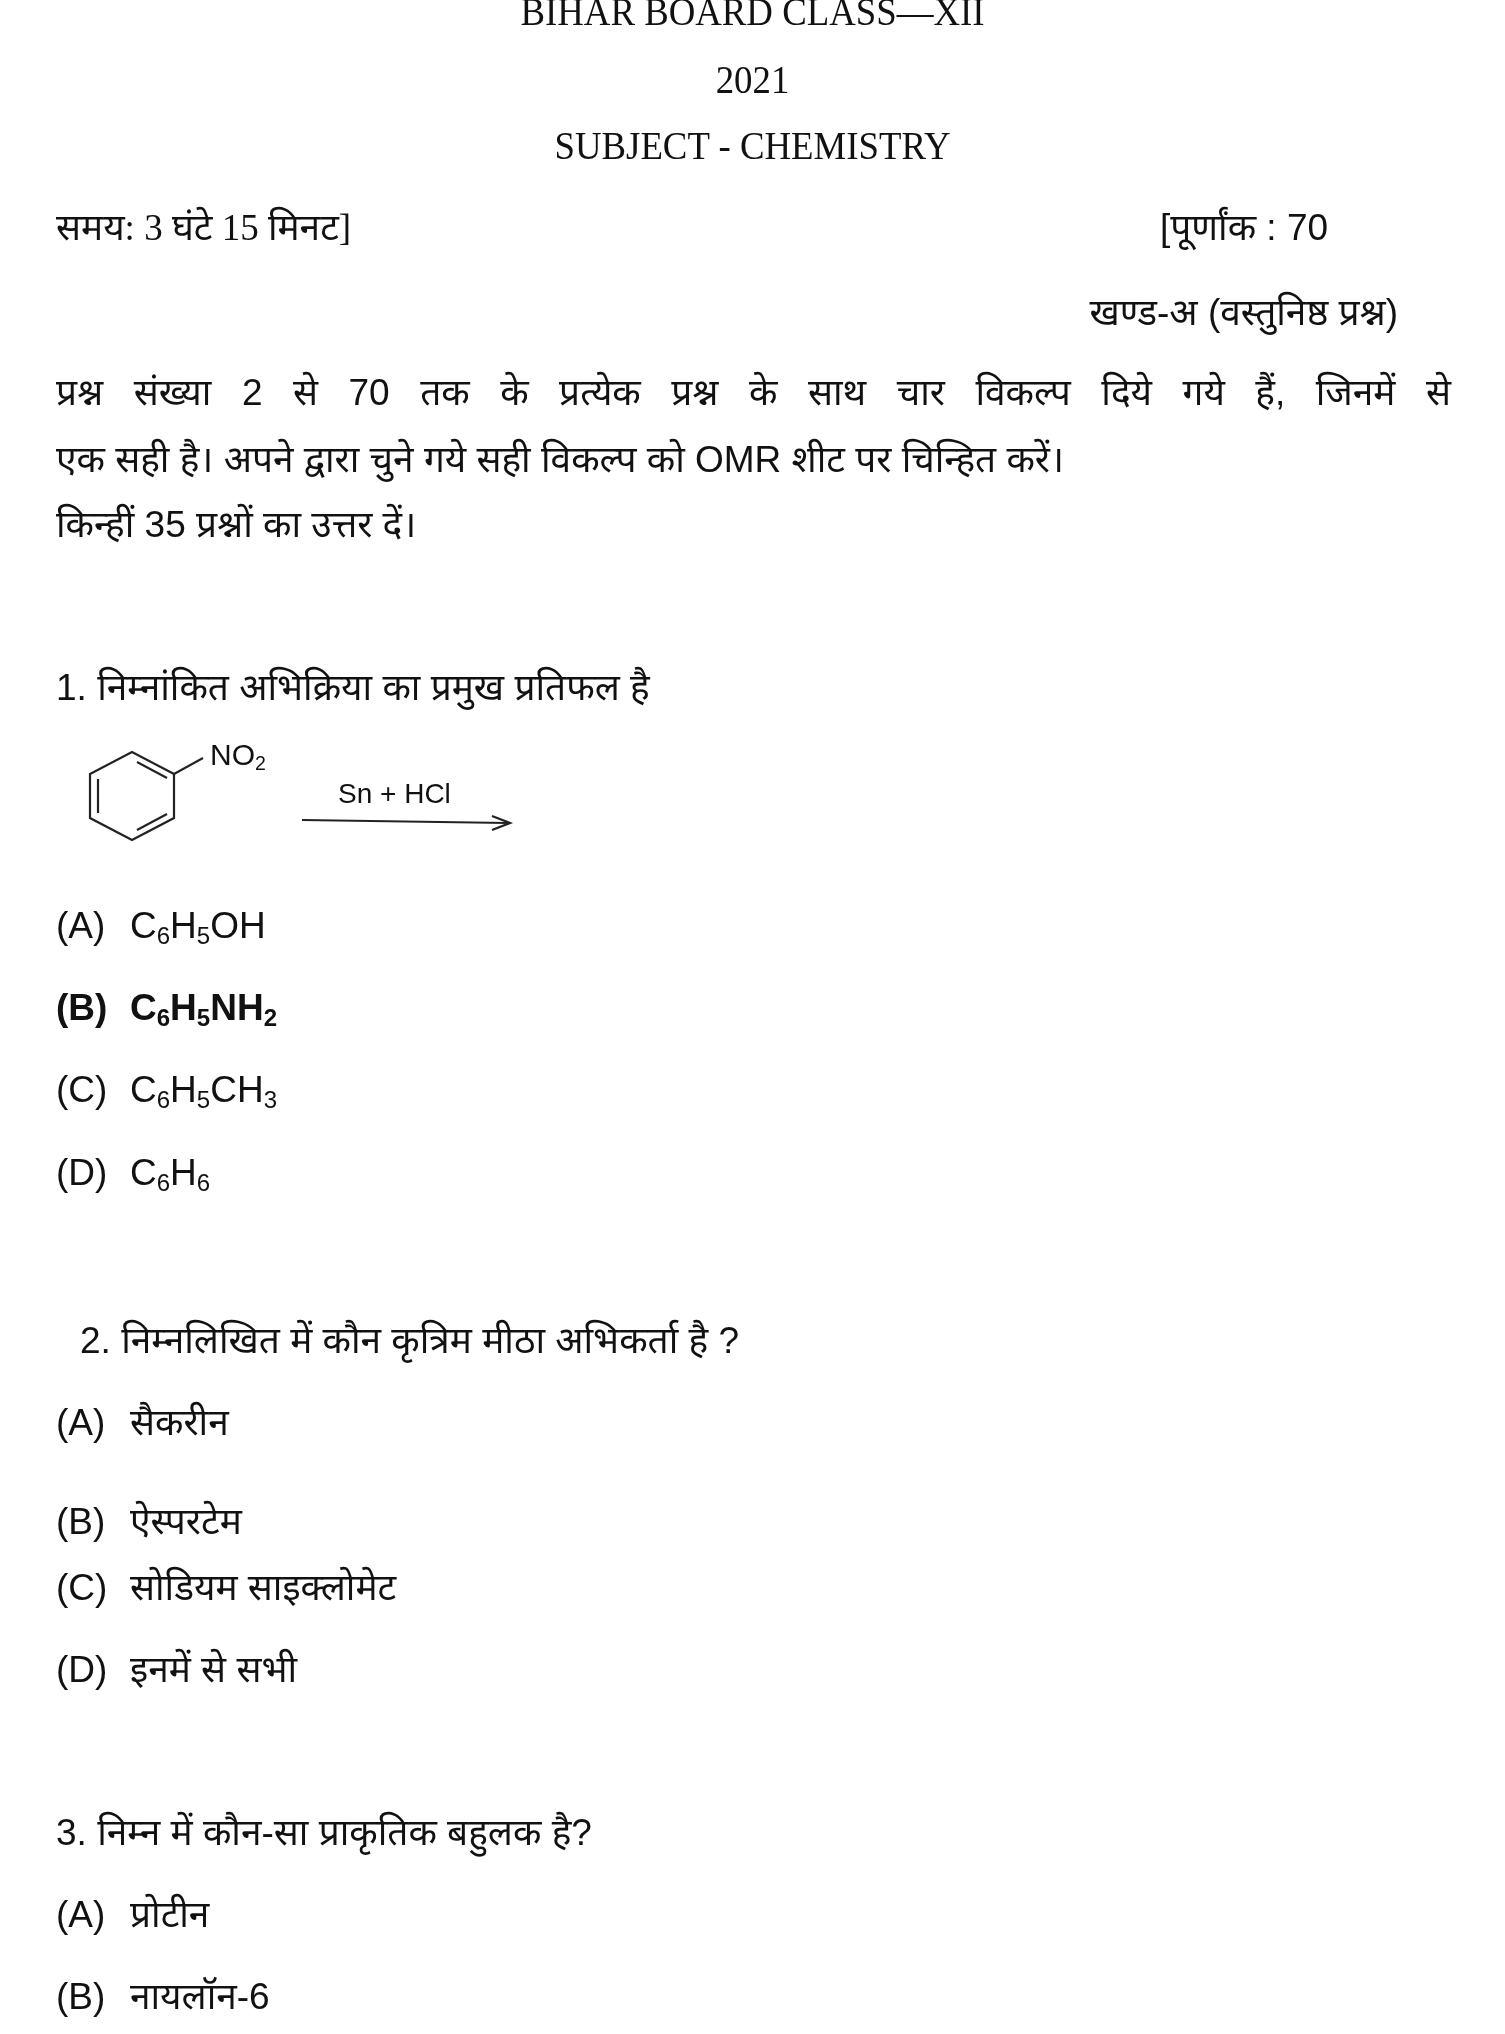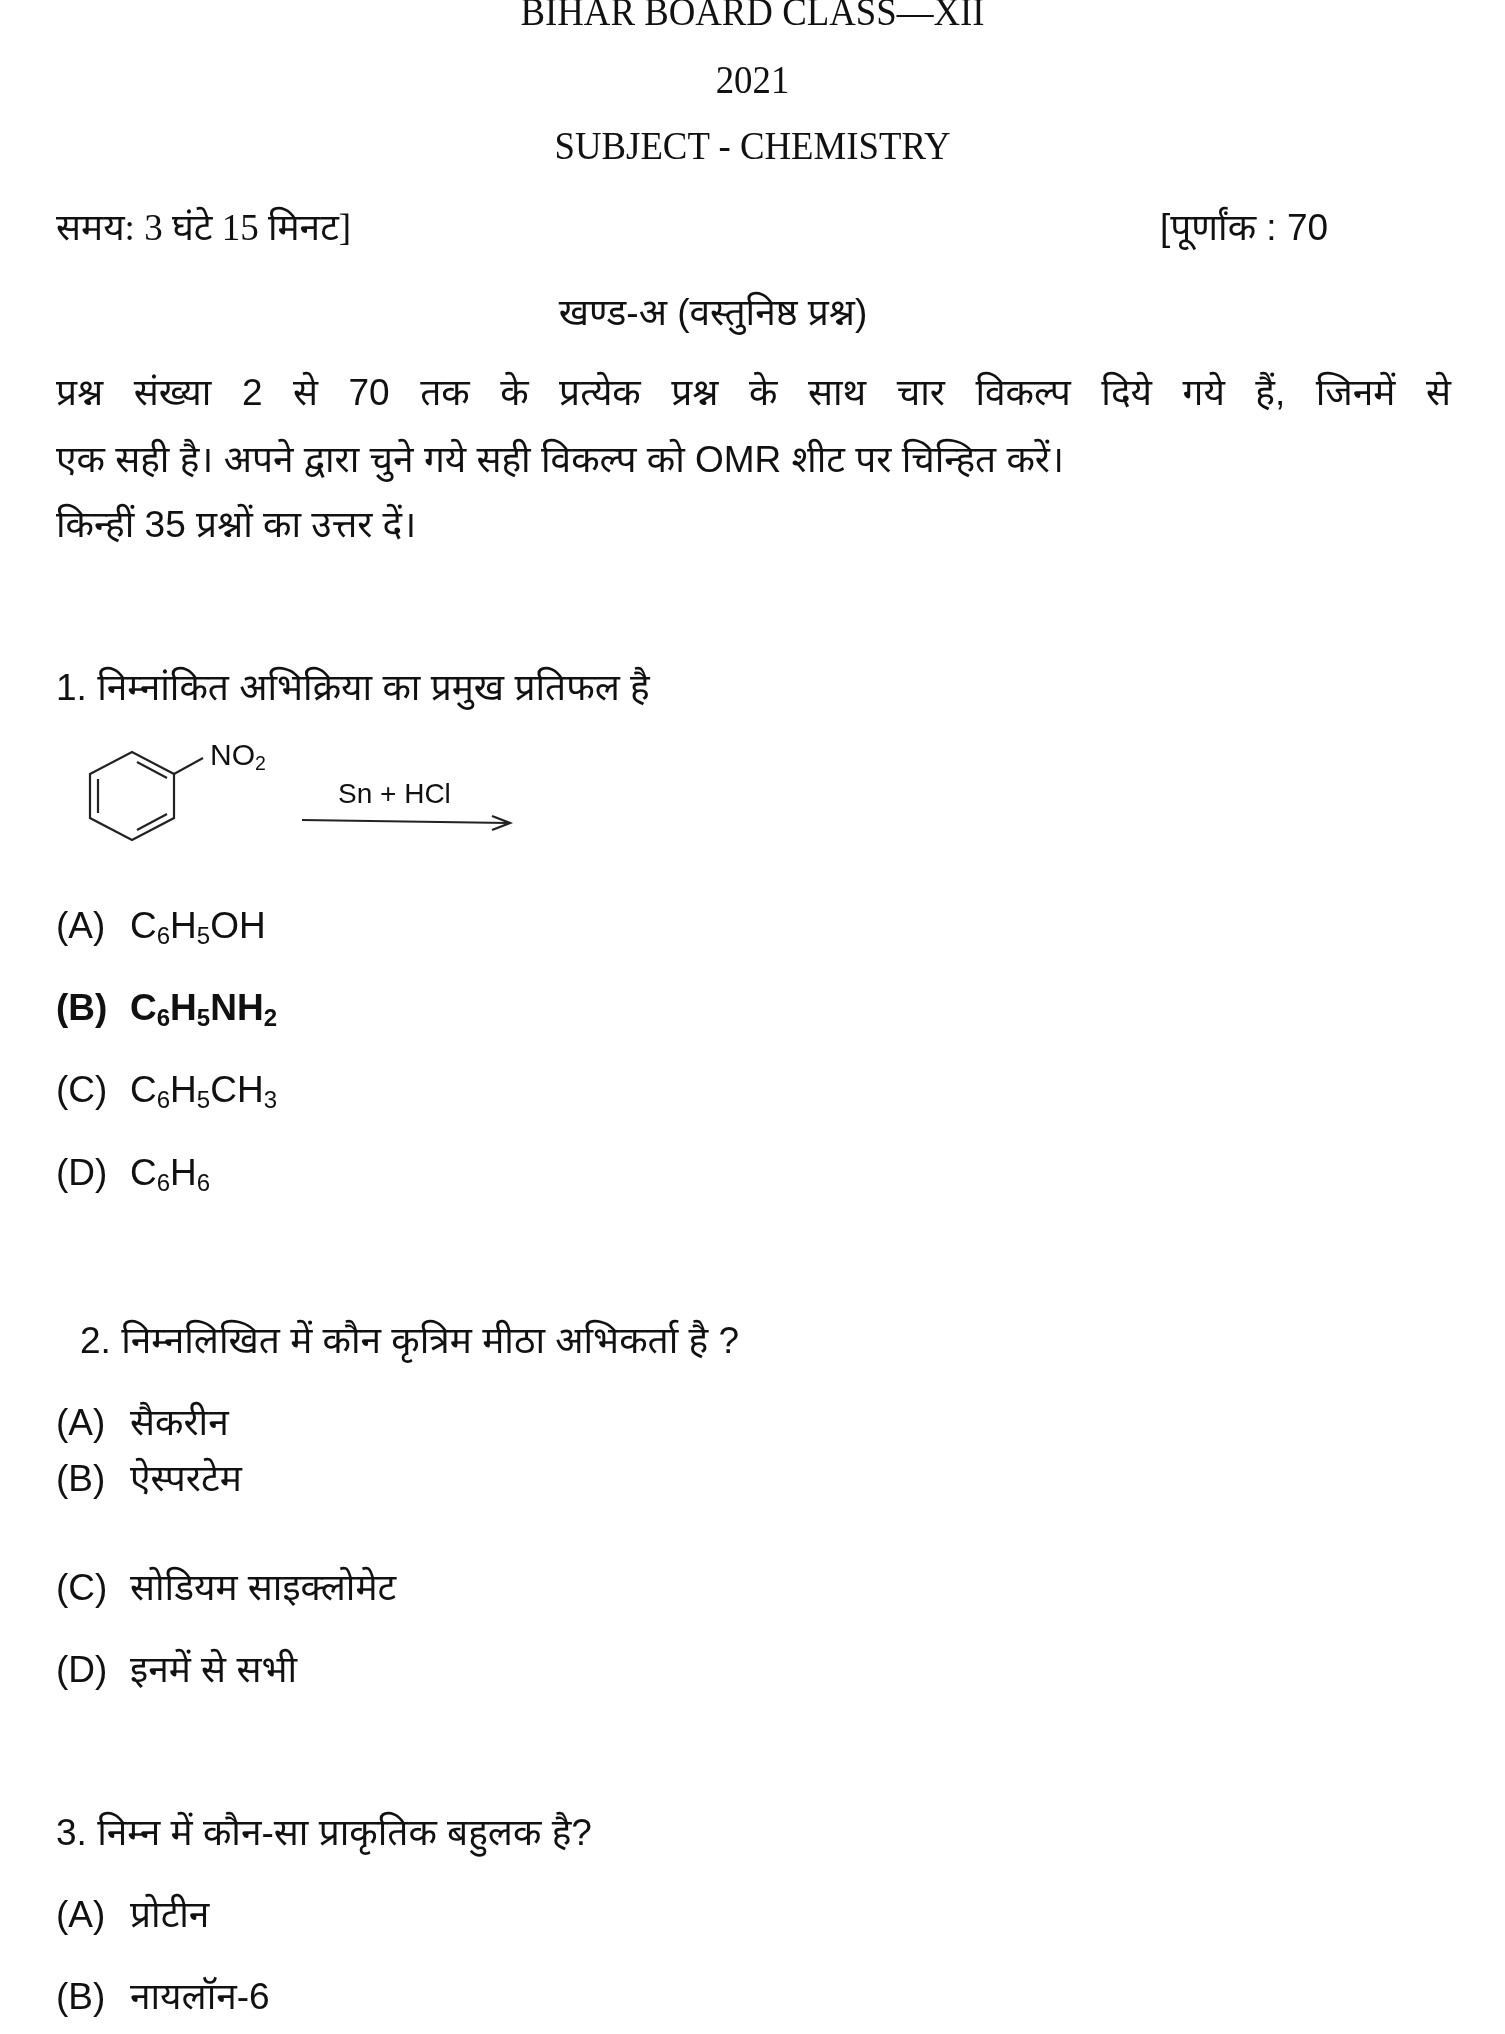--- a/index.html
+++ b/index.html
@@ -25,21 +25,21 @@
 </head>
 <body>
 
 <div class="title-line" style="top:-12px;">BIHAR BOARD CLASS—XII</div>
 <div class="title-line" style="top:56px;">2021</div>
 <div class="title-line" style="top:122px;">SUBJECT -  CHEMISTRY</div>
 
 <div class="abs txt" style="left:56px; top:200px;font-family:Liberation Serif, serif;">समय: 3 घंटे 15 मिनट]</div>
 <div class="abs txt" style="left:1160px; top:200px;">[पूर्णांक : 70</div>
 
-<div class="abs txt" style="left:18px; width:1390px; text-align:center; top:285px;">खण्ड-अ (वस्तुनिष्ठ प्रश्न)</div>
+<div class="abs txt" style="left:8px; width:1390px; text-align:right; top:285px;">खण्ड-अ (वस्तुनिष्ठ प्रश्न)</div>
 
 <div class="para-line" style="top:365px; width:1395px; text-align:justify; text-align-last:justify;">प्रश्न संख्या 2 से 70 तक के प्रत्येक प्रश्न के साथ चार विकल्प दिये गये हैं, जिनमें से</div>
 <div class="para-line" style="top:432px;">एक सही है। अपने द्वारा चुने गये सही विकल्प को  OMR शीट पर चिन्हित करें।</div>
 <div class="para-line" style="top:497px;">किन्हीं 35 प्रश्नों का उत्तर दें।</div>
 
 <div class="abs txt" style="left:56px; top:660px;">
   <span>1.</span>
   <span>निम्नांकित अभिक्रिया का प्रमुख प्रतिफल है</span>
 </div>
 
@@ -76,21 +76,21 @@
 </div>
 <div class="opt" style="top:1152px;">
   <span class="label">(D)</span><span>C</span><sub>6</sub><span>H</span><sub>6</sub>
 </div>
 
 <div class="abs txt" style="left:56px; top:1313px;margin-left:24px;">
   <span>2.</span>
   <span>निम्नलिखित में कौन कृत्रिम मीठा अभिकर्ता है  ?</span>
 </div>
 <div class="opt" style="top:1395px;"><span class="label">(A)</span><span>सैकरीन</span></div>
-<div class="opt" style="top:1451px;"><span class="label">(B)</span><span>ऐस्परटेम</span></div>
+<div class="opt" style="top:1494px;"><span class="label">(B)</span><span>ऐस्परटेम</span></div>
 <div class="opt" style="top:1560px;"><span class="label">(C)</span><span>सोडियम साइक्लोमेट</span></div>
 <div class="opt" style="top:1642px;"><span class="label">(D)</span><span>इनमें से सभी</span></div>
 
 <div class="abs txt" style="left:56px; top:1805px;">
   <span>3.</span>
   <span>निम्न में कौन-सा प्राकृतिक बहुलक है?</span>
 </div>
 <div class="opt" style="top:1887px;"><span class="label">(A)</span><span>प्रोटीन</span></div>
 <div class="opt" style="top:1969px;"><span class="label">(B)</span><span>नायलॉन-6</span></div>
 

